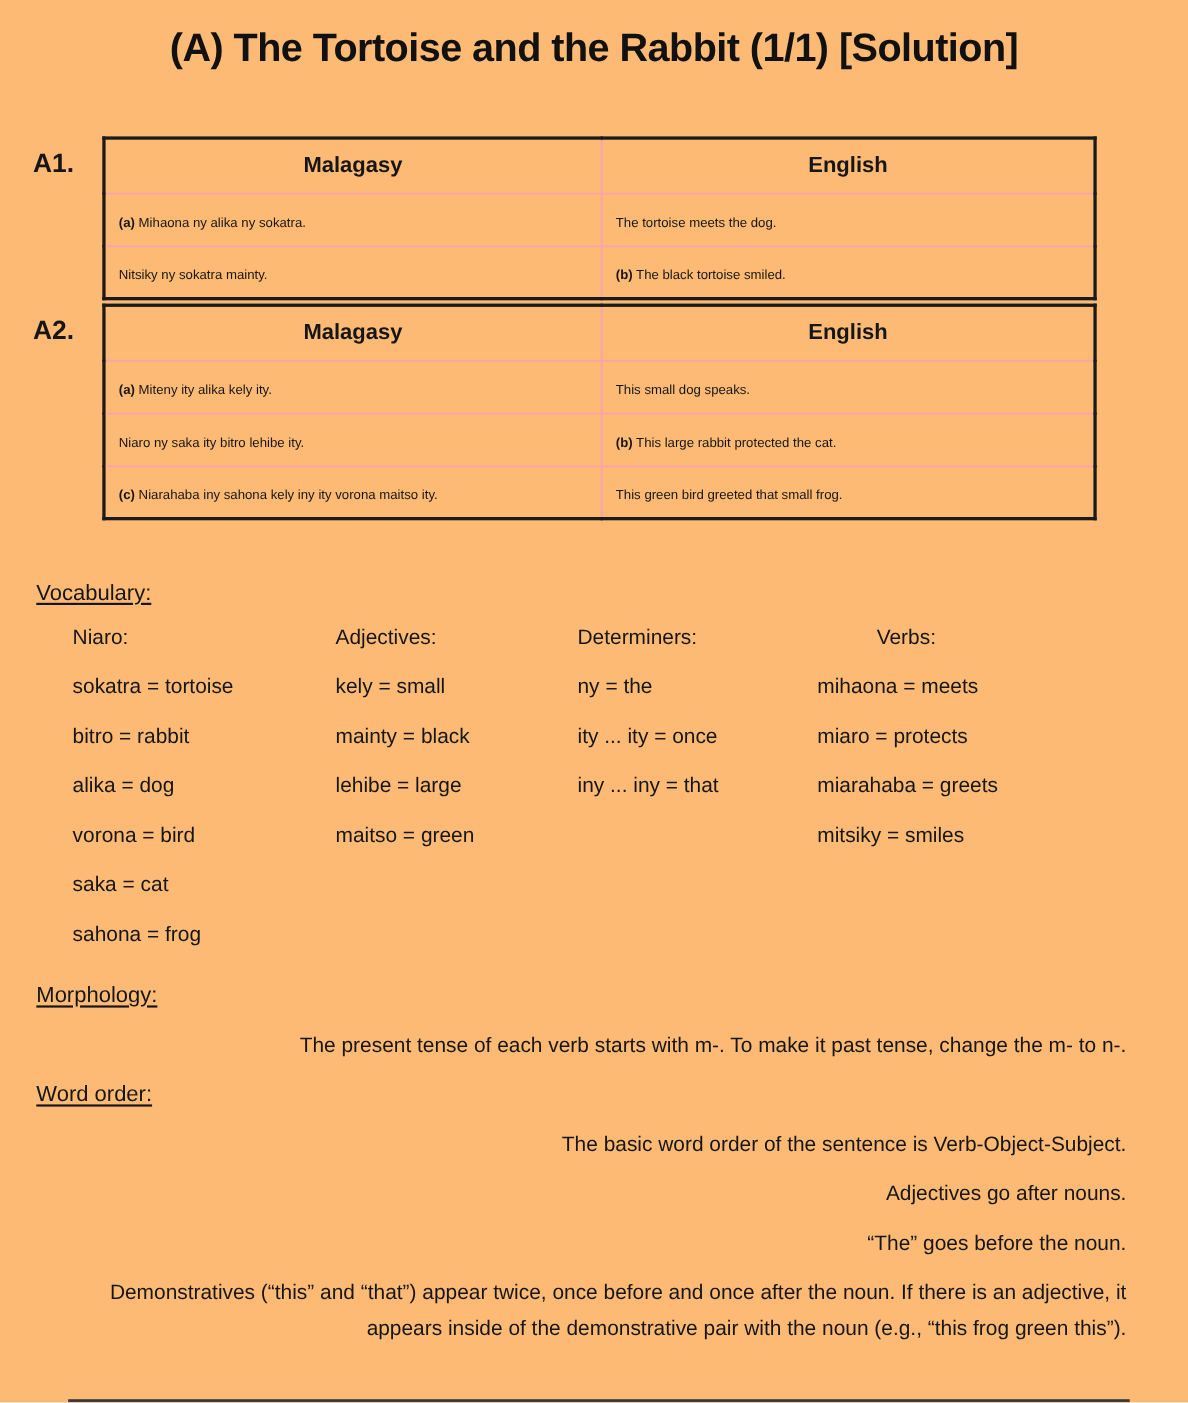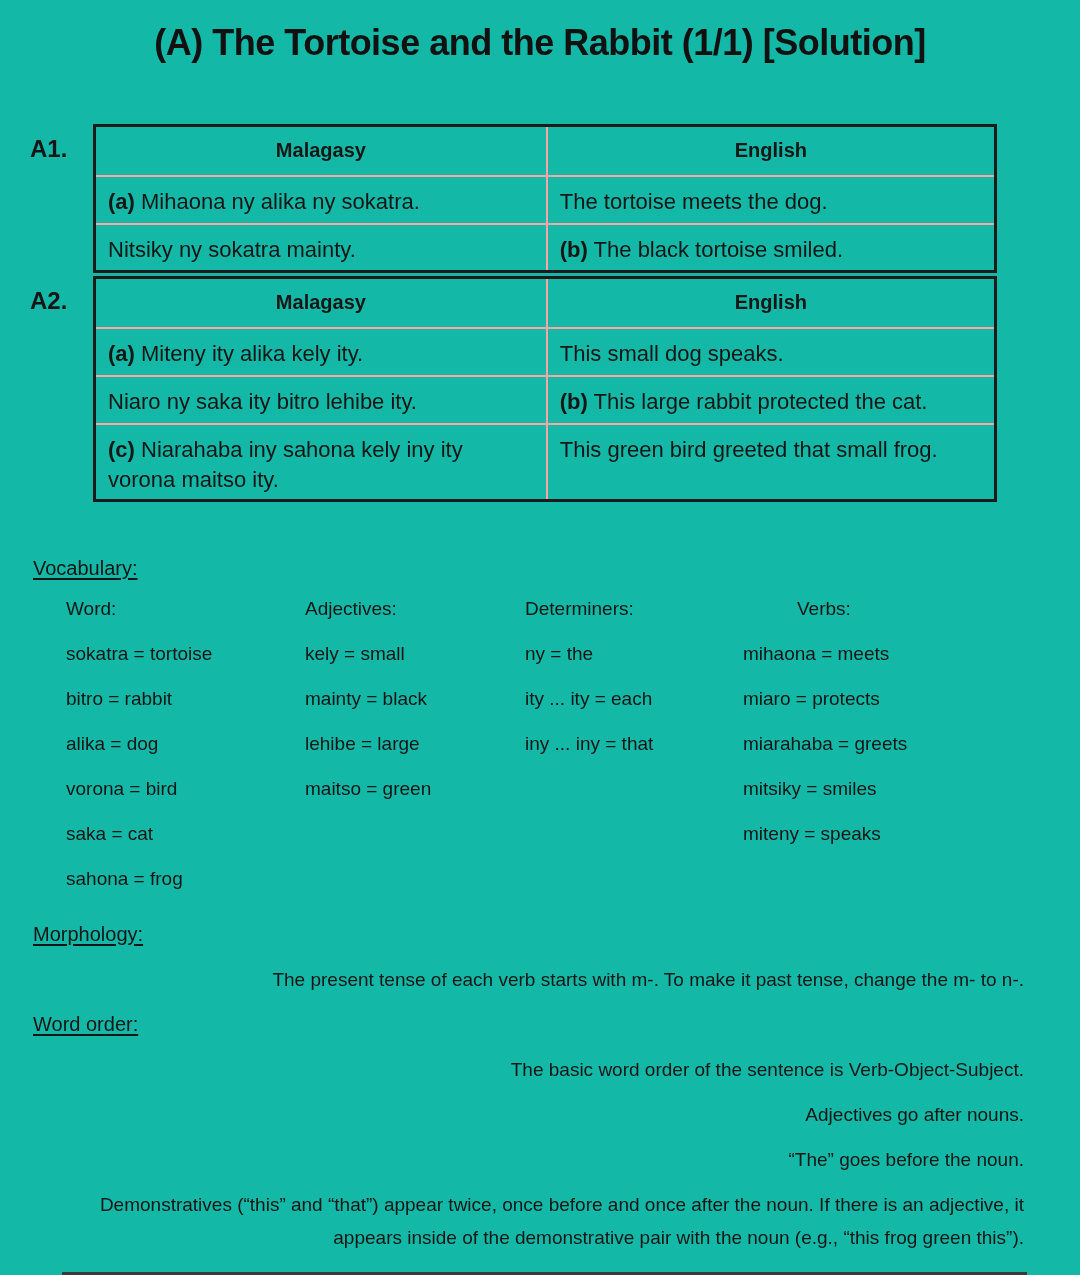--- a/index.html
+++ b/index.html
@@ -1,18 +1,18 @@
 <!DOCTYPE html>
 <html><head>
 <meta charset="utf-8">
 <style>
   html,body { margin:0; padding:0; background:#ffffff; }
   .page {
     position:relative; width:1080px; height:1275px;
-    background:#14b8a6; color:#161616; overflow:hidden;
+    background:#fdba74; color:#161616; overflow:hidden;
     font-family:"Liberation Sans", sans-serif;
   }
   .title {
     margin:0; padding-top:20px; text-align:center;
     font-size:36px; font-weight:bold; letter-spacing:-0.5px; line-height:46px;
     color:#111111;
   }
   
   .ex { position:relative; }
   .ex-first { margin-top:58px; }
@@ -28,21 +28,21 @@
   }
   table.ex-table th, table.ex-table td {
     border:2px solid #fca5a5; box-sizing:border-box;
   }
   table.ex-table th {
     height:50px; font-size:20px; font-weight:bold; text-align:center;
     vertical-align:middle;
   }
   table.ex-table td {
     height:48px; padding:10px 12px 4px 12px;
-    font-size:22px; line-height:30px; vertical-align:top; text-align:left;
+    font-size:12px; line-height:30px; vertical-align:top; text-align:left;
   }
   table.ex-table col.c-mal { width:50.2%; }
   table.ex-table col.c-eng { width:49.8%; }
   .item-letter { font-weight:bold; }
   
   .heading {
     font-size:20px; line-height:33px; margin-left:33px;
     text-decoration:underline; text-decoration-thickness:2px; text-underline-offset:3px;
   }
   .vocab-heading { margin-top:50px; }
@@ -124,48 +124,47 @@
             </tr>
           </tbody>
         </table>
       </div>
     </div>
 
   <div>
     <div class="heading vocab-heading">Vocabulary:</div>
     <div class="vocab-cols" id="vocab-root">
         <div class="vocab-col" style="left: 66px;">
-          <div class="vocab-line">Word:</div>
+          <div class="vocab-line">Niaro:</div>
           <div class="vocab-line">sokatra = tortoise</div>
           <div class="vocab-line">bitro = rabbit</div>
           <div class="vocab-line">alika = dog</div>
           <div class="vocab-line">vorona = bird</div>
           <div class="vocab-line">saka = cat</div>
           <div class="vocab-line">sahona = frog</div>
         </div>
         <div class="vocab-col" style="left: 305px;">
           <div class="vocab-line">Adjectives:</div>
           <div class="vocab-line">kely = small</div>
           <div class="vocab-line">mainty = black</div>
           <div class="vocab-line">lehibe = large</div>
           <div class="vocab-line">maitso = green</div>
         </div>
         <div class="vocab-col" style="left: 525px;">
           <div class="vocab-line">Determiners:</div>
           <div class="vocab-line">ny = the</div>
-          <div class="vocab-line">ity ... ity = each</div>
+          <div class="vocab-line">ity ... ity = once</div>
           <div class="vocab-line">iny ... iny = that</div>
         </div>
         <div class="vocab-col" style="left: 743px;">
           <div class="vocab-line vocab-title-centered">Verbs:</div>
           <div class="vocab-line">mihaona = meets</div>
           <div class="vocab-line">miaro = protects</div>
           <div class="vocab-line">miarahaba = greets</div>
           <div class="vocab-line">mitsiky = smiles</div>
-          <div class="vocab-line">miteny = speaks</div>
         </div>
       </div>
   </div>
 
   <div>
     <div class="heading note-heading">Morphology:</div>
     <p class="note">The present tense of each verb starts with m-. To make it past tense, change the m- to n-.</p>
   </div>
 
   <div>

